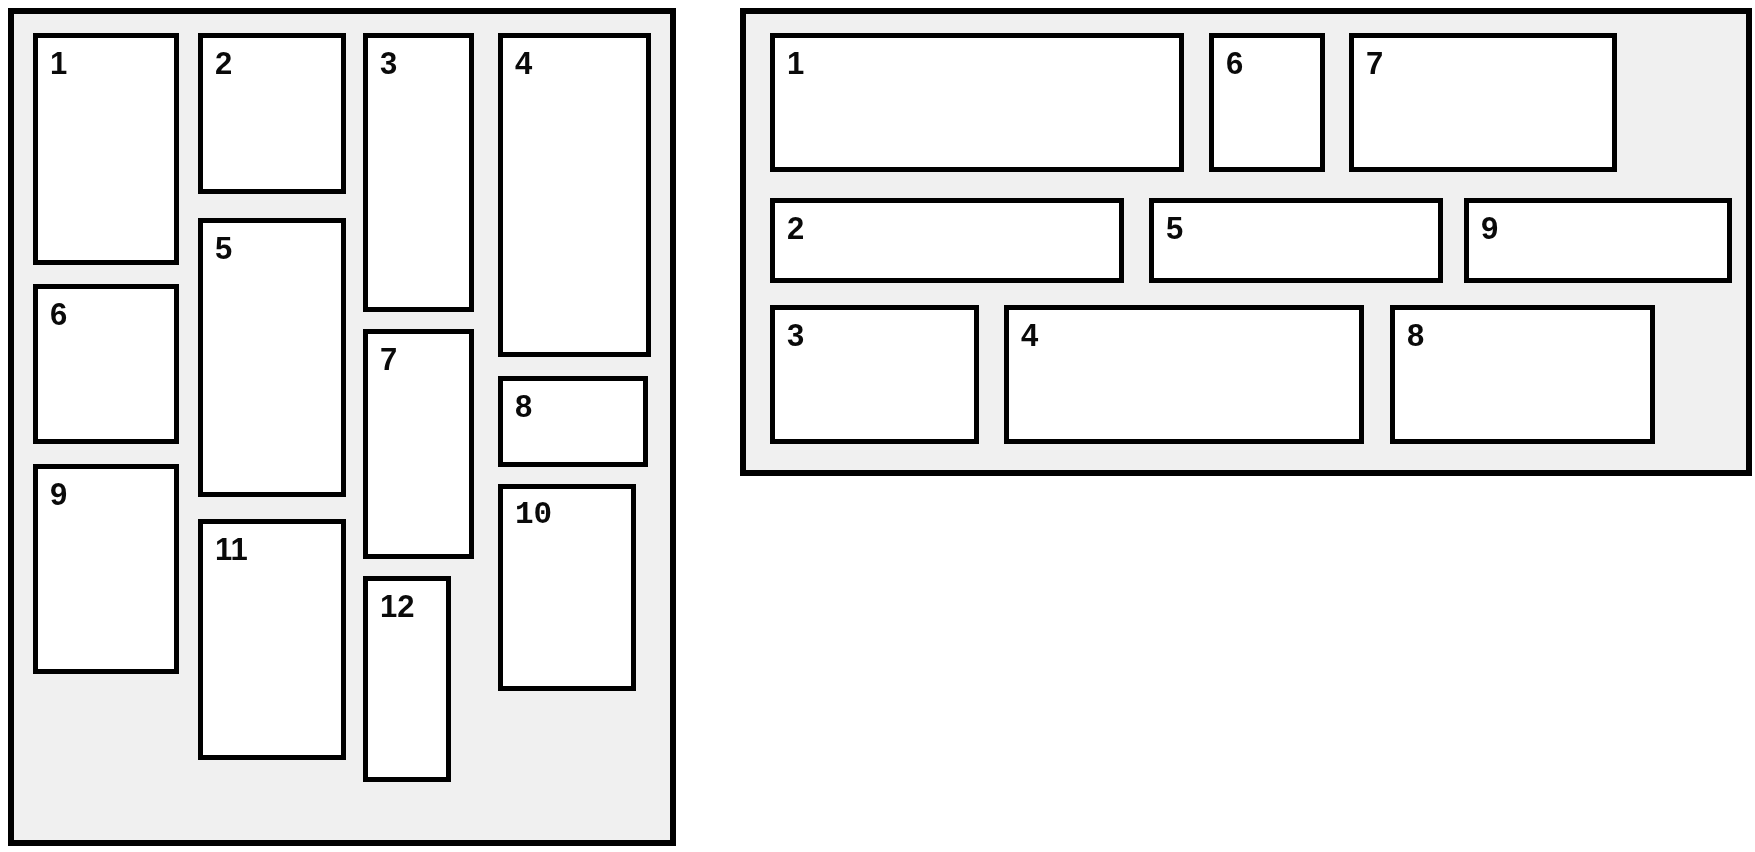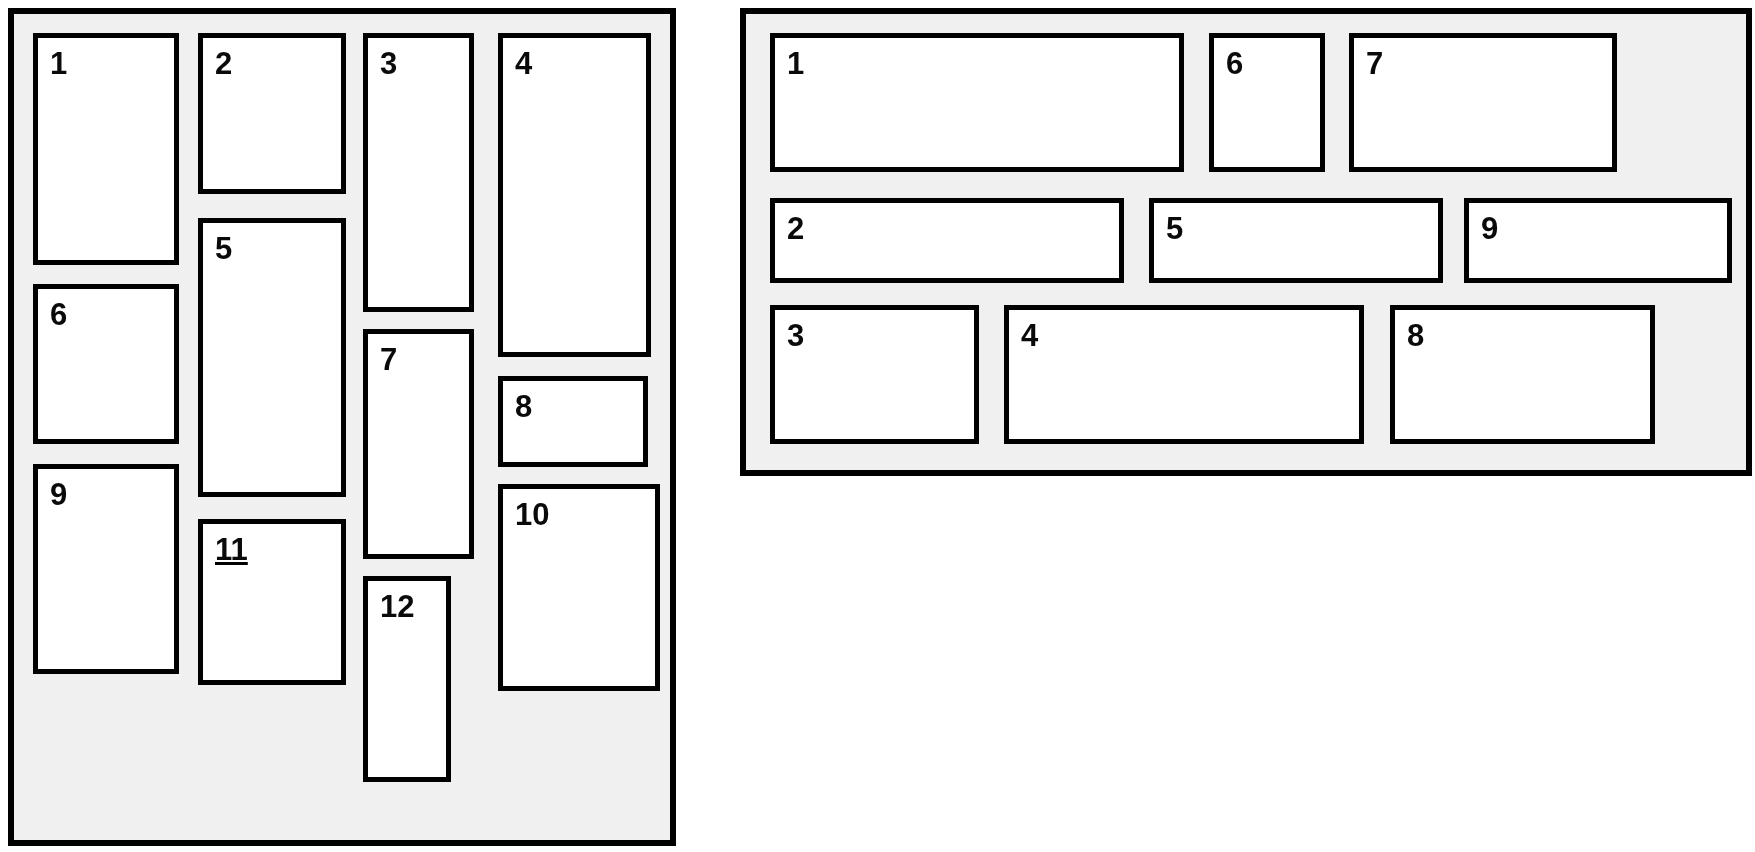--- a/index.html
+++ b/index.html
@@ -43,22 +43,22 @@
   
   .L1 { left:19px;  top:19px;  width:146px; height:232px; }
   .L2 { left:184px; top:19px;  width:148px; height:161px; }
   .L3 { left:349px; top:19px;  width:111px; height:279px; }
   .L4 { left:484px; top:19px;  width:153px; height:324px; }
   .L5 { left:184px; top:204px; width:148px; height:279px; }
   .L6 { left:19px;  top:270px; width:146px; height:160px; }
   .L7 { left:349px; top:315px; width:111px; height:230px; }
   .L8 { left:484px; top:362px; width:150px; height:91px;  }
   .L9 { left:19px;  top:450px; width:146px; height:210px; }
-  .L10{ left:484px; top:470px; width:162px; height:207px; }
-  .L11{ left:184px; top:505px; width:148px; height:166px;text-decoration:underline; }
+  .L10{ left:484px; top:470px; width:138px; height:207px;font-family:Liberation Mono, monospace; }
+  .L11{ left:184px; top:505px; width:148px; height:241px; }
   .L12{ left:349px; top:562px; width:88px; height:206px; }
   
   .R1 { left:24px;  top:19px;  width:414px; height:139px; }
   .R2 { left:24px;  top:184px; width:354px; height:85px;  }
   .R3 { left:24px;  top:291px; width:209px; height:139px; }
   .R4 { left:258px; top:291px; width:360px; height:139px; }
   .R5 { left:403px; top:184px; width:294px; height:85px;  }
   .R6 { left:463px; top:19px;  width:116px; height:139px; }
   .R7 { left:603px; top:19px;  width:268px; height:139px; }
   .R8 { left:644px; top:291px; width:265px; height:139px; }

